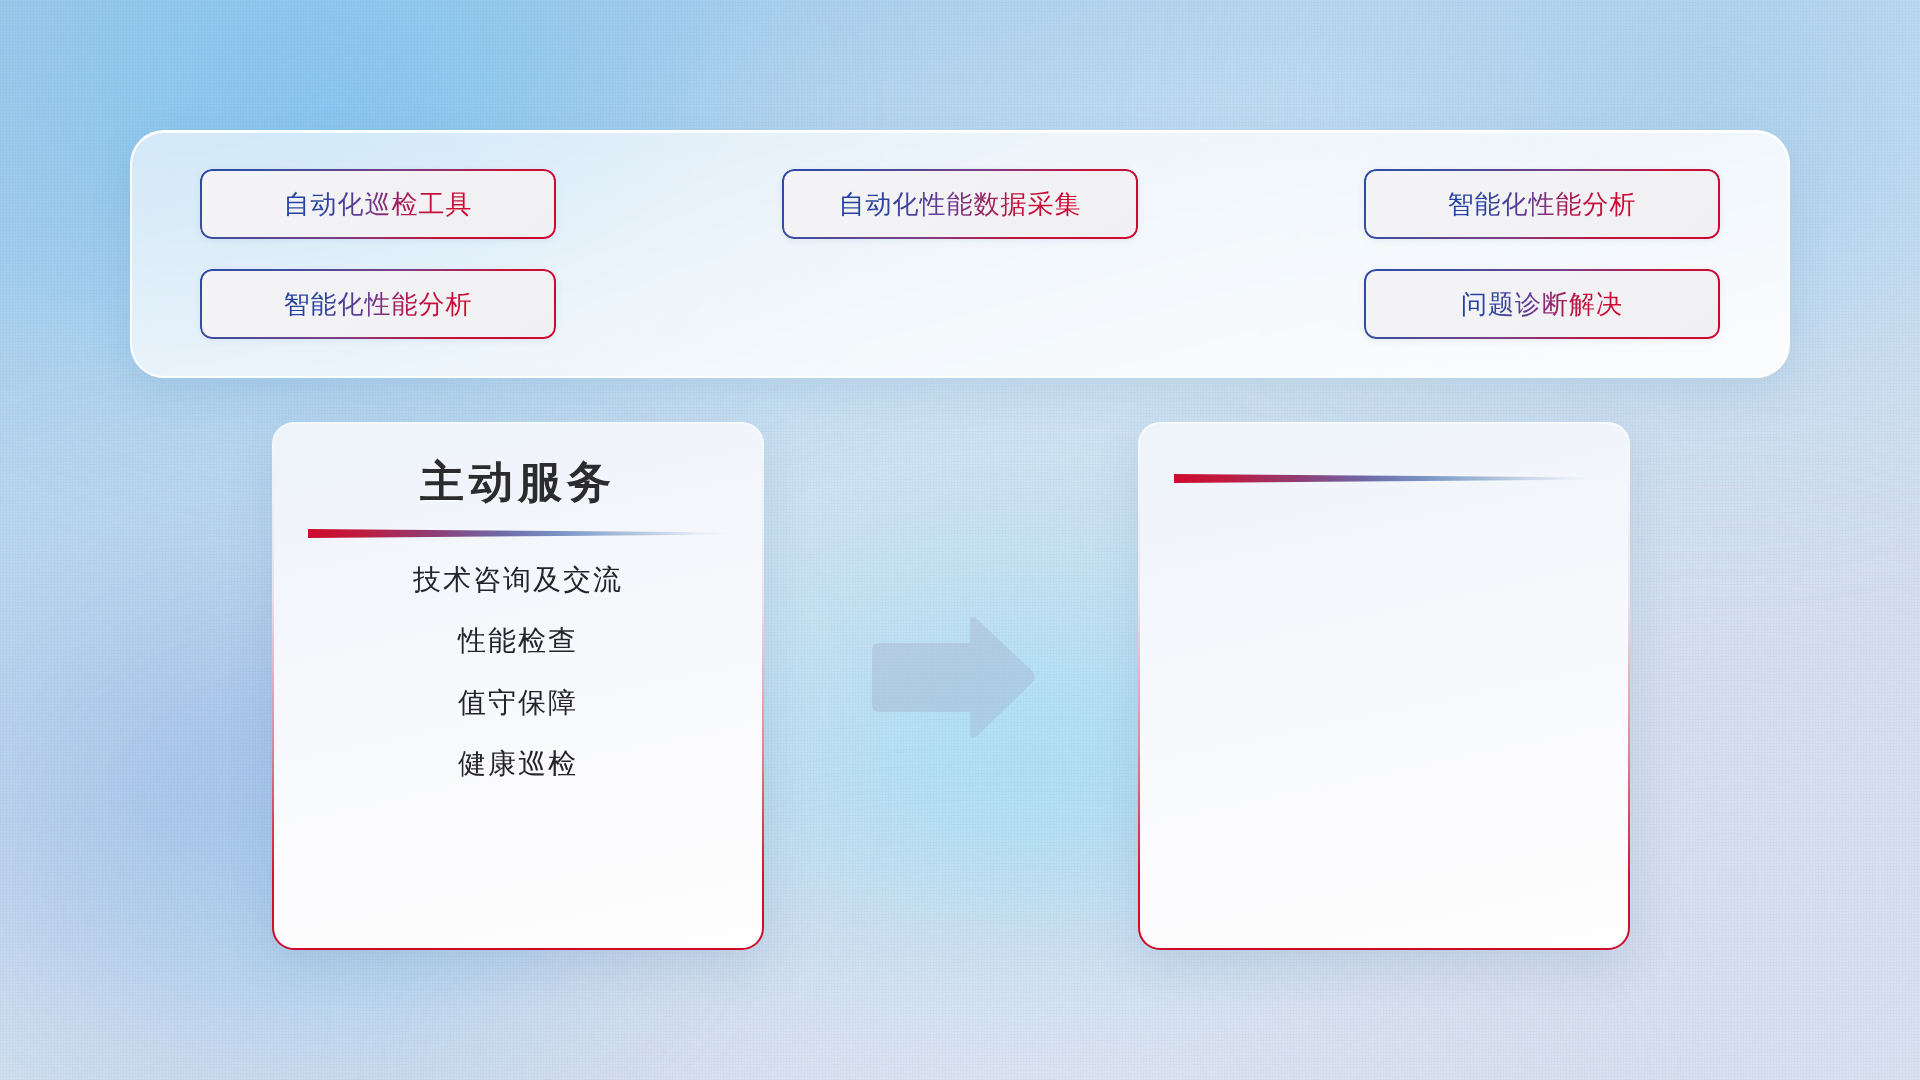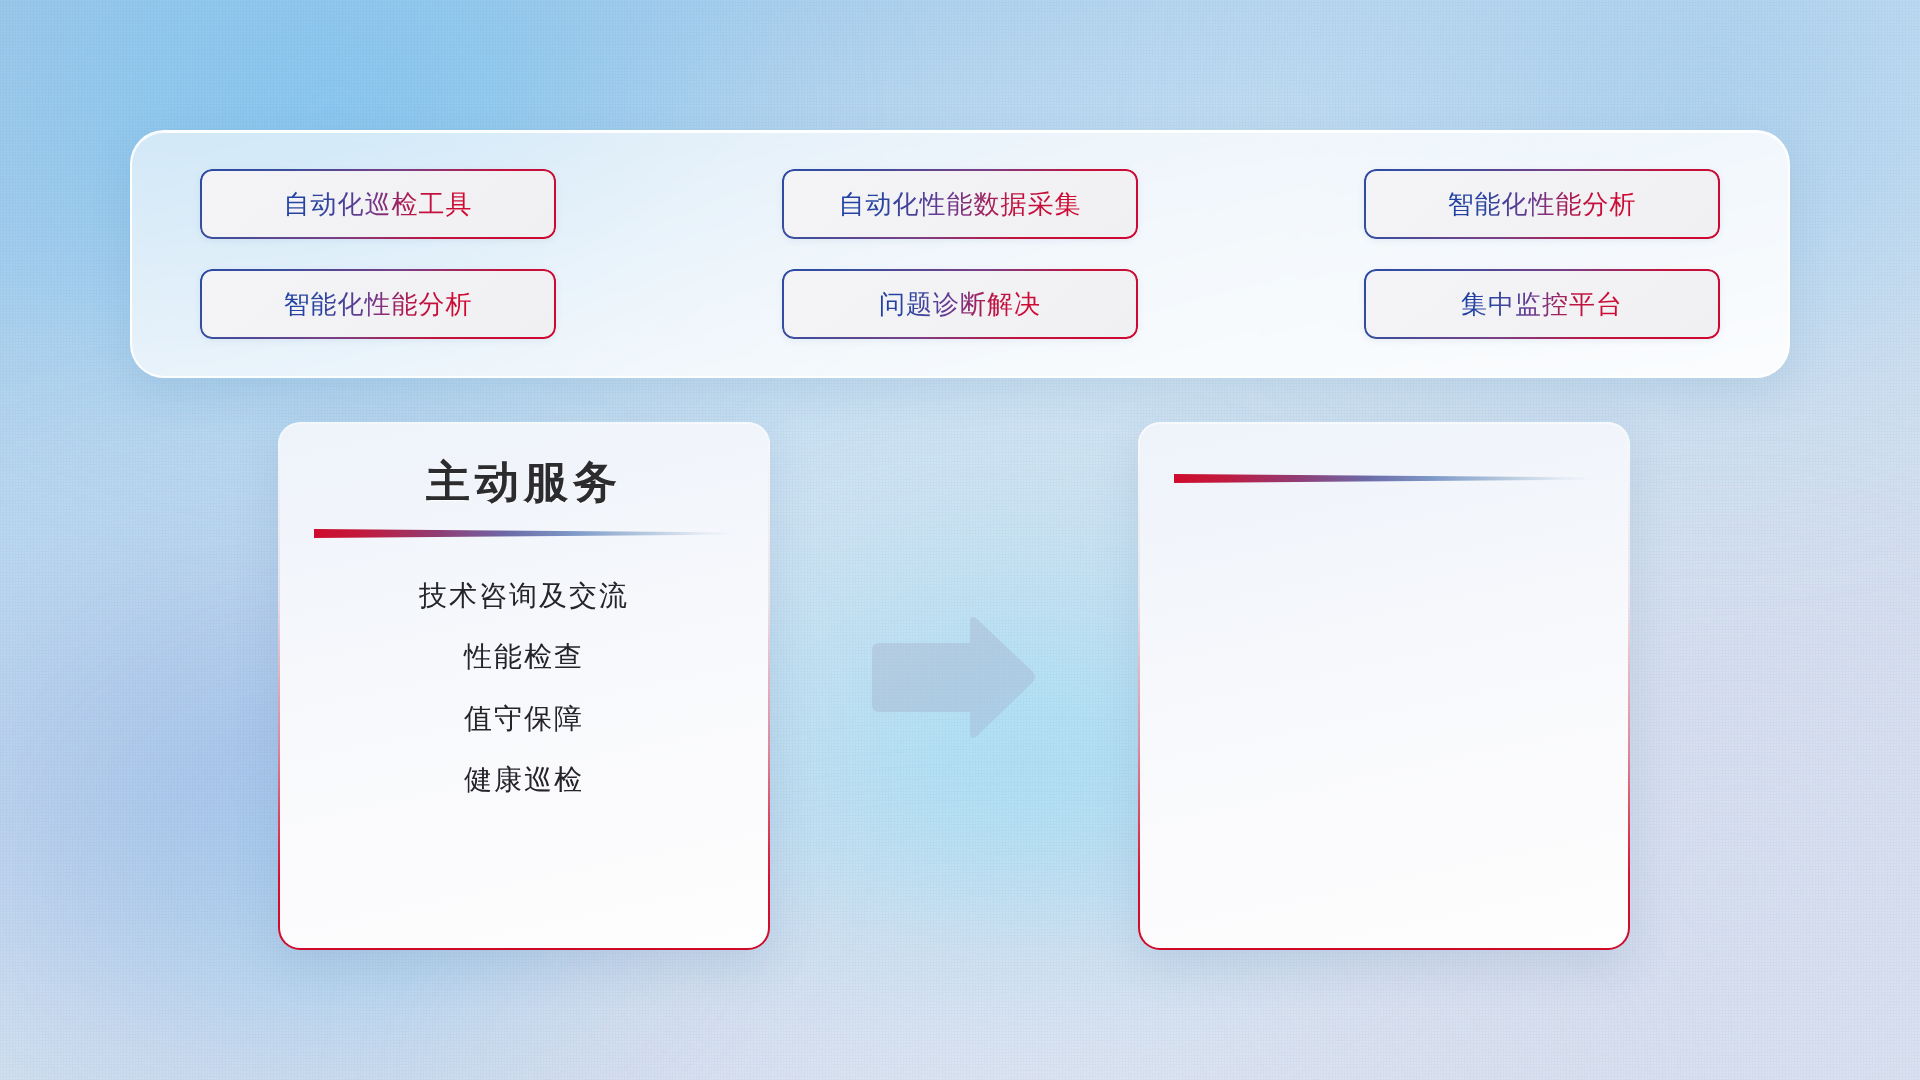--- a/index.html
+++ b/index.html
@@ -178,21 +178,21 @@
         #eef3fa 0%,
         #f3f6fb 26%,
         #f8f9fc 52%,
         #fbfbfd 74%,
         #fefefe 100%);
     display: flex;
     flex-direction: column;
     align-items: center;
     padding-top: 30px;
   }
-  #card-active  { left: 278px; }
+  #card-active  { left: 272px; }
   #card-passive { left: 1138px; }
 
   .card-title {
     font-size: 44px;
     font-weight: 700;
     color: #2c2c2e;
     letter-spacing: 5px;
     line-height: 1.25;
     text-shadow: 0 1px 1px rgba(255,255,255,.9);
   }
@@ -206,21 +206,21 @@
         #8f3e76 30%,
         #6d6aa8 46%,
         #7e9ac8 62%,
         #b3c6dd 78%,
         rgba(200,214,232,.35) 92%,
         rgba(255,255,255,0) 100%);
     clip-path: polygon(0 0, 100% 38%, 100% 62%, 0 100%);
   }
   .card-list {
     list-style: none;
-    margin-top: 40px;
+    margin-top: 24px;
     width: 100%;
     display: flex;
     flex-direction: column;
     align-items: center;
     gap: 25px;
   }
   .card-list li {
     font-size: 28px;
     font-weight: 400;
     color: #24242a;
@@ -277,23 +277,20 @@
       <span class="tag-label">智能化性能分析</span>
     </div>
   </div>
 
   <div class="tag-row">
     <div class="tag">
       <span class="tag-label">智能化性能分析</span>
     </div>
     <div class="tag">
       <span class="tag-label">问题诊断解决</span>
-    </div>
-    <div class="tag">
-      <span class="tag-label">集中监控平台</span>
     </div>
   </div>
 
 </section>
 
 <section class="card" id="card-active">
   <div class="card-inner">
     <h2 class="card-title">主动服务</h2>
     <div class="card-divider"></div>
     <ul class="card-list">

